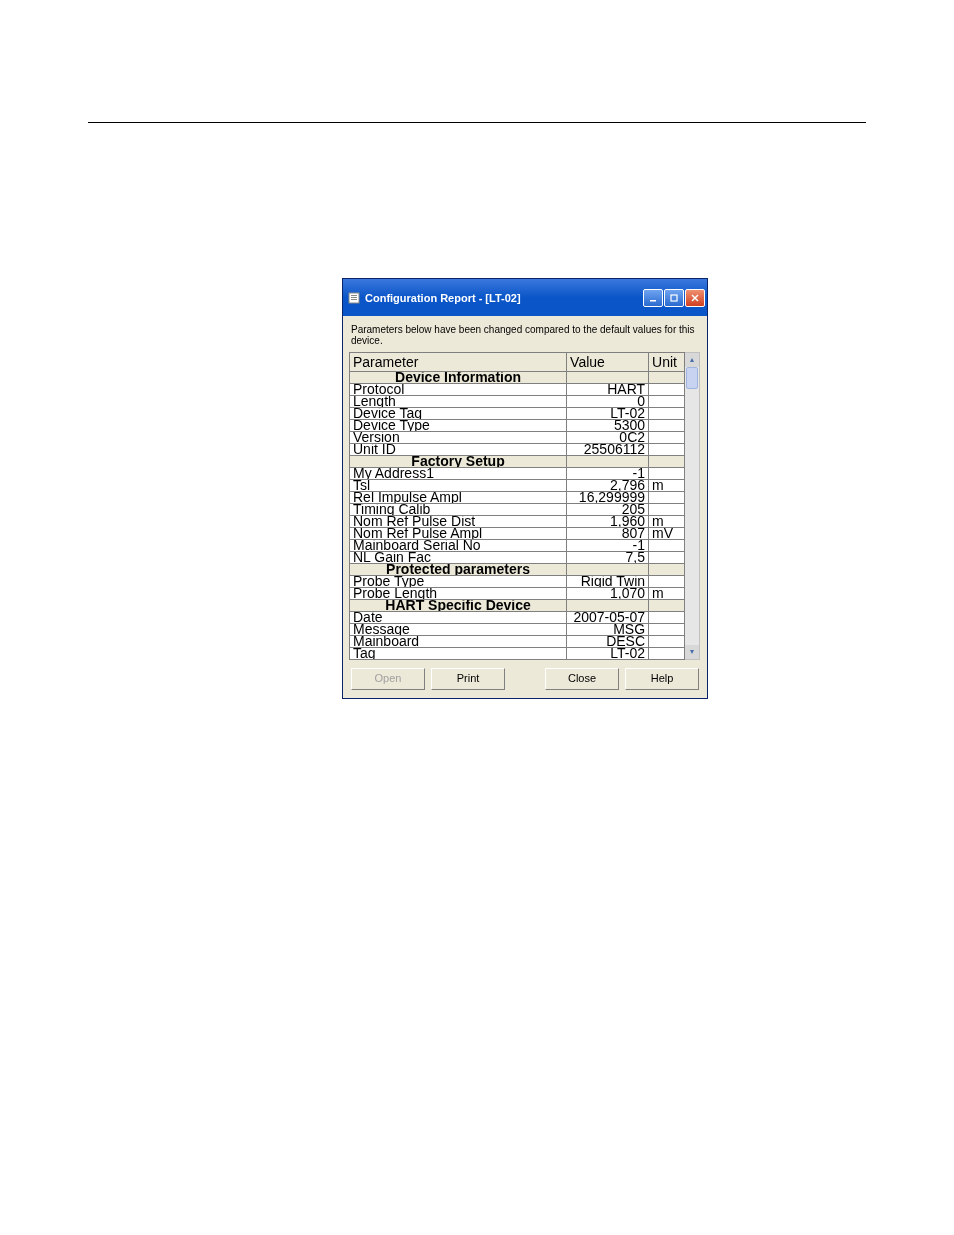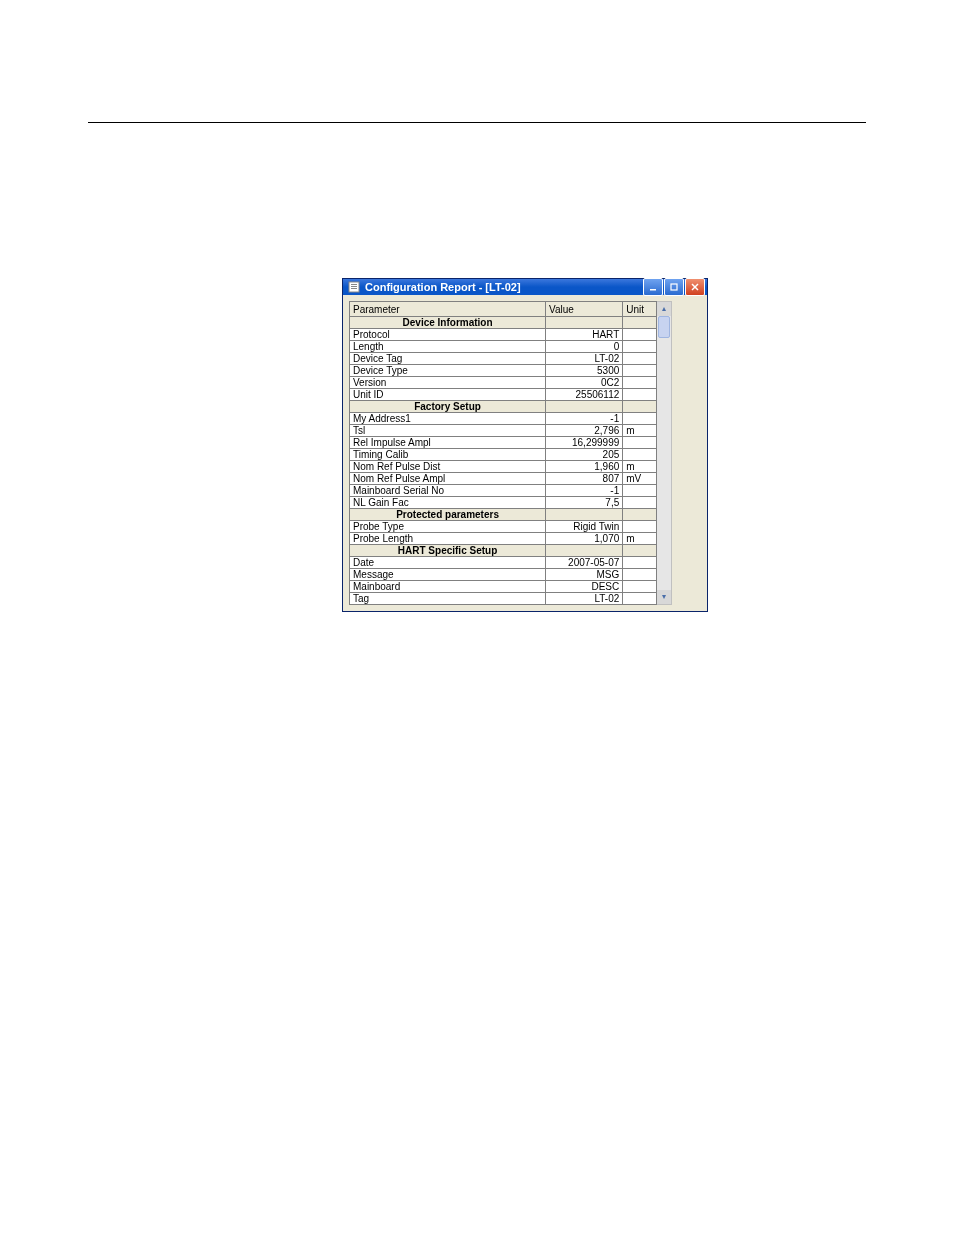--- a/index.html
+++ b/index.html
@@ -22,21 +22,21 @@
   .window {
     position: absolute;
     top: 278px;
     left: 342px;
     width: 364px;
     background: #ECE9D8;
     border: 1px solid #0A246A;
     box-shadow: 0 0 0 1px #0055E5 inset;
   }
   .titlebar {
-    height: 16px;
+    height: 37px;
     background: linear-gradient(to bottom, #3B77DD 0%, #0A56C8 50%, #0A56C8 100%);
     display: flex;
     align-items: center;
     padding: 0 2px 0 4px;
     color: #fff;
     font-weight: bold;
     font-size: 11px;
   }
   .titlebar .app-icon {
     width: 14px;
@@ -78,23 +78,23 @@
   .info-text {
     font-size: 10px;
     color: #000;
     padding: 2px 0 6px 2px;
   }
   .grid-wrap {
     display: flex;
   }
   table.grid {
     border-collapse: collapse;
-    width: 308px;
+    width: 336px;
     background: #fff;
-    font-size: 10px;
+    font-size: 14px;
   }
   table.grid th {
     background: #ECE9D8;
     border: 1px solid #808080;
     text-align: left;
     padding: 1px 3px;
     font-weight: normal;
     height: 12px;
   }
   table.grid td {
@@ -200,20 +200,21 @@
       <div class="win-btn close">
         <svg width="8" height="8" viewBox="0 0 8 8">
             <line x1="1" y1="1" x2="7" y2="7" stroke="#fff" stroke-width="1.5"></line>
             <line x1="7" y1="1" x2="1" y2="7" stroke="#fff" stroke-width="1.5"></line>
           </svg>
       </div>
     </div>
   </div>
 
   <div class="client">
+    <div class="info-text">Parameters below have been changed compared to the default values for this device.</div>
 
     <div class="grid-wrap">
       <table class="grid">
         <colgroup>
           <col class="col-param">
             <col class="col-value">
             <col class="col-unit">
         </colgroup>
         <thead>
           <tr>
@@ -312,21 +313,21 @@
               <td>Probe Type</td>
               <td class="val">Rigid Twin</td>
               <td class="unit"></td>
             </tr>
             <tr>
               <td>Probe Length</td>
               <td class="val">1,070</td>
               <td class="unit">m</td>
             </tr>
             <tr class="section">
-              <td>HART Specific Setup</td>
+              <td>HART Specific Device</td>
               <td class="val"></td>
               <td class="unit"></td>
             </tr>
             <tr>
               <td>Date</td>
               <td class="val">2007-05-07</td>
               <td class="unit"></td>
             </tr>
             <tr>
               <td>Message</td>
@@ -345,14 +346,21 @@
             </tr>
           </tbody>
       </table>
       <div class="scrollbar">
         <div class="arrow">▴</div>
         <div class="thumb"></div>
         <div class="arrow" style="position:absolute;bottom:0;left:0;right:0">▾</div>
       </div>
     </div>
 
+    <div class="btnrow">
+      <div class="btn disabled">Open</div>
+      <div class="btn">Print</div>
+      <div class="spacer"></div>
+      <div class="btn">Close</div>
+      <div class="btn">Help</div>
+    </div>
   </div>
 </div>
 
 </body></html>

